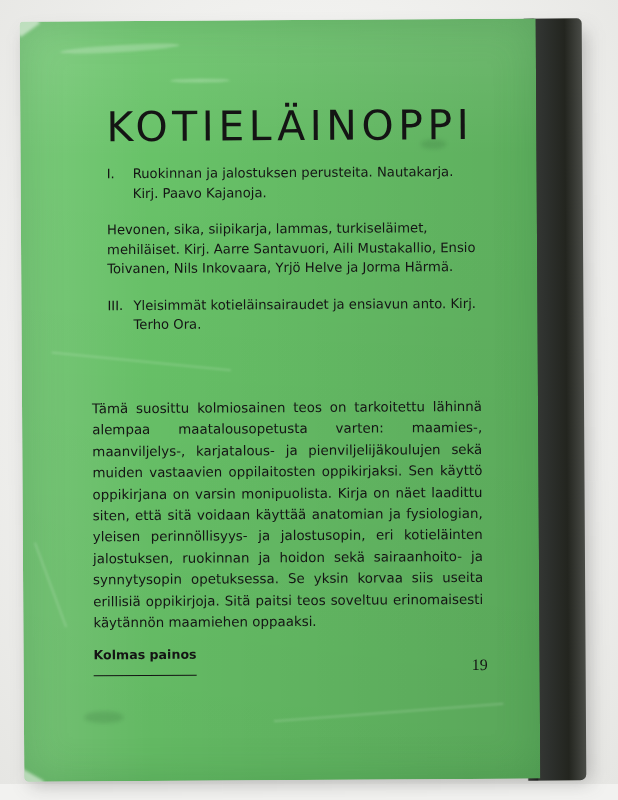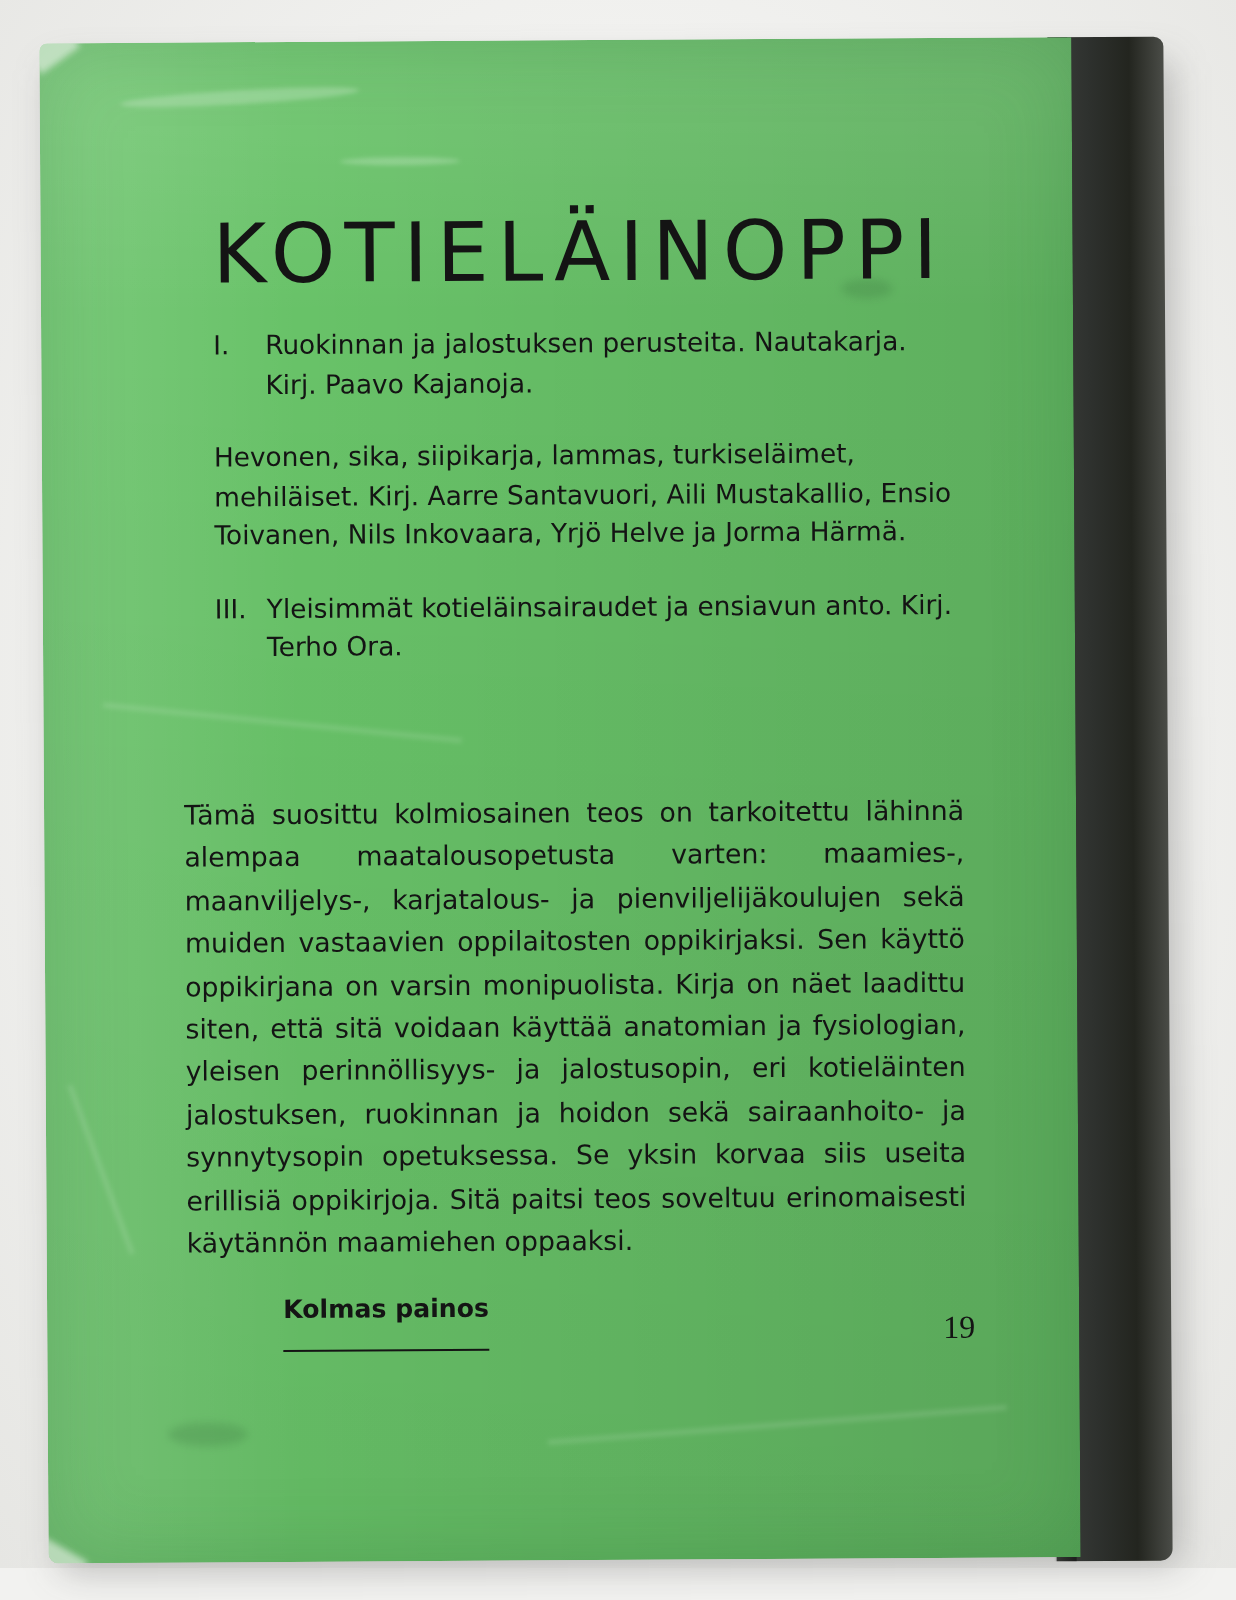--- a/index.html
+++ b/index.html
@@ -158,21 +158,20 @@
     align-items: flex-end;
     justify-content: space-between;
   }
   #edition {
     font-size: 12.6px;
     font-weight: bold;
     color: #141414;
     border-bottom: 1.6px solid #141414;
     padding-bottom: 13px;
     font-family: "DejaVu Sans", sans-serif;
-    margin-left: 48px;
   }
   #pagenum {
     font-size: 16px;
     color: #141414;
     font-family: Liberation Serif, serif;
   }
   
   .corner {
     position: absolute;
     background: rgba(250,250,248,0.55);

